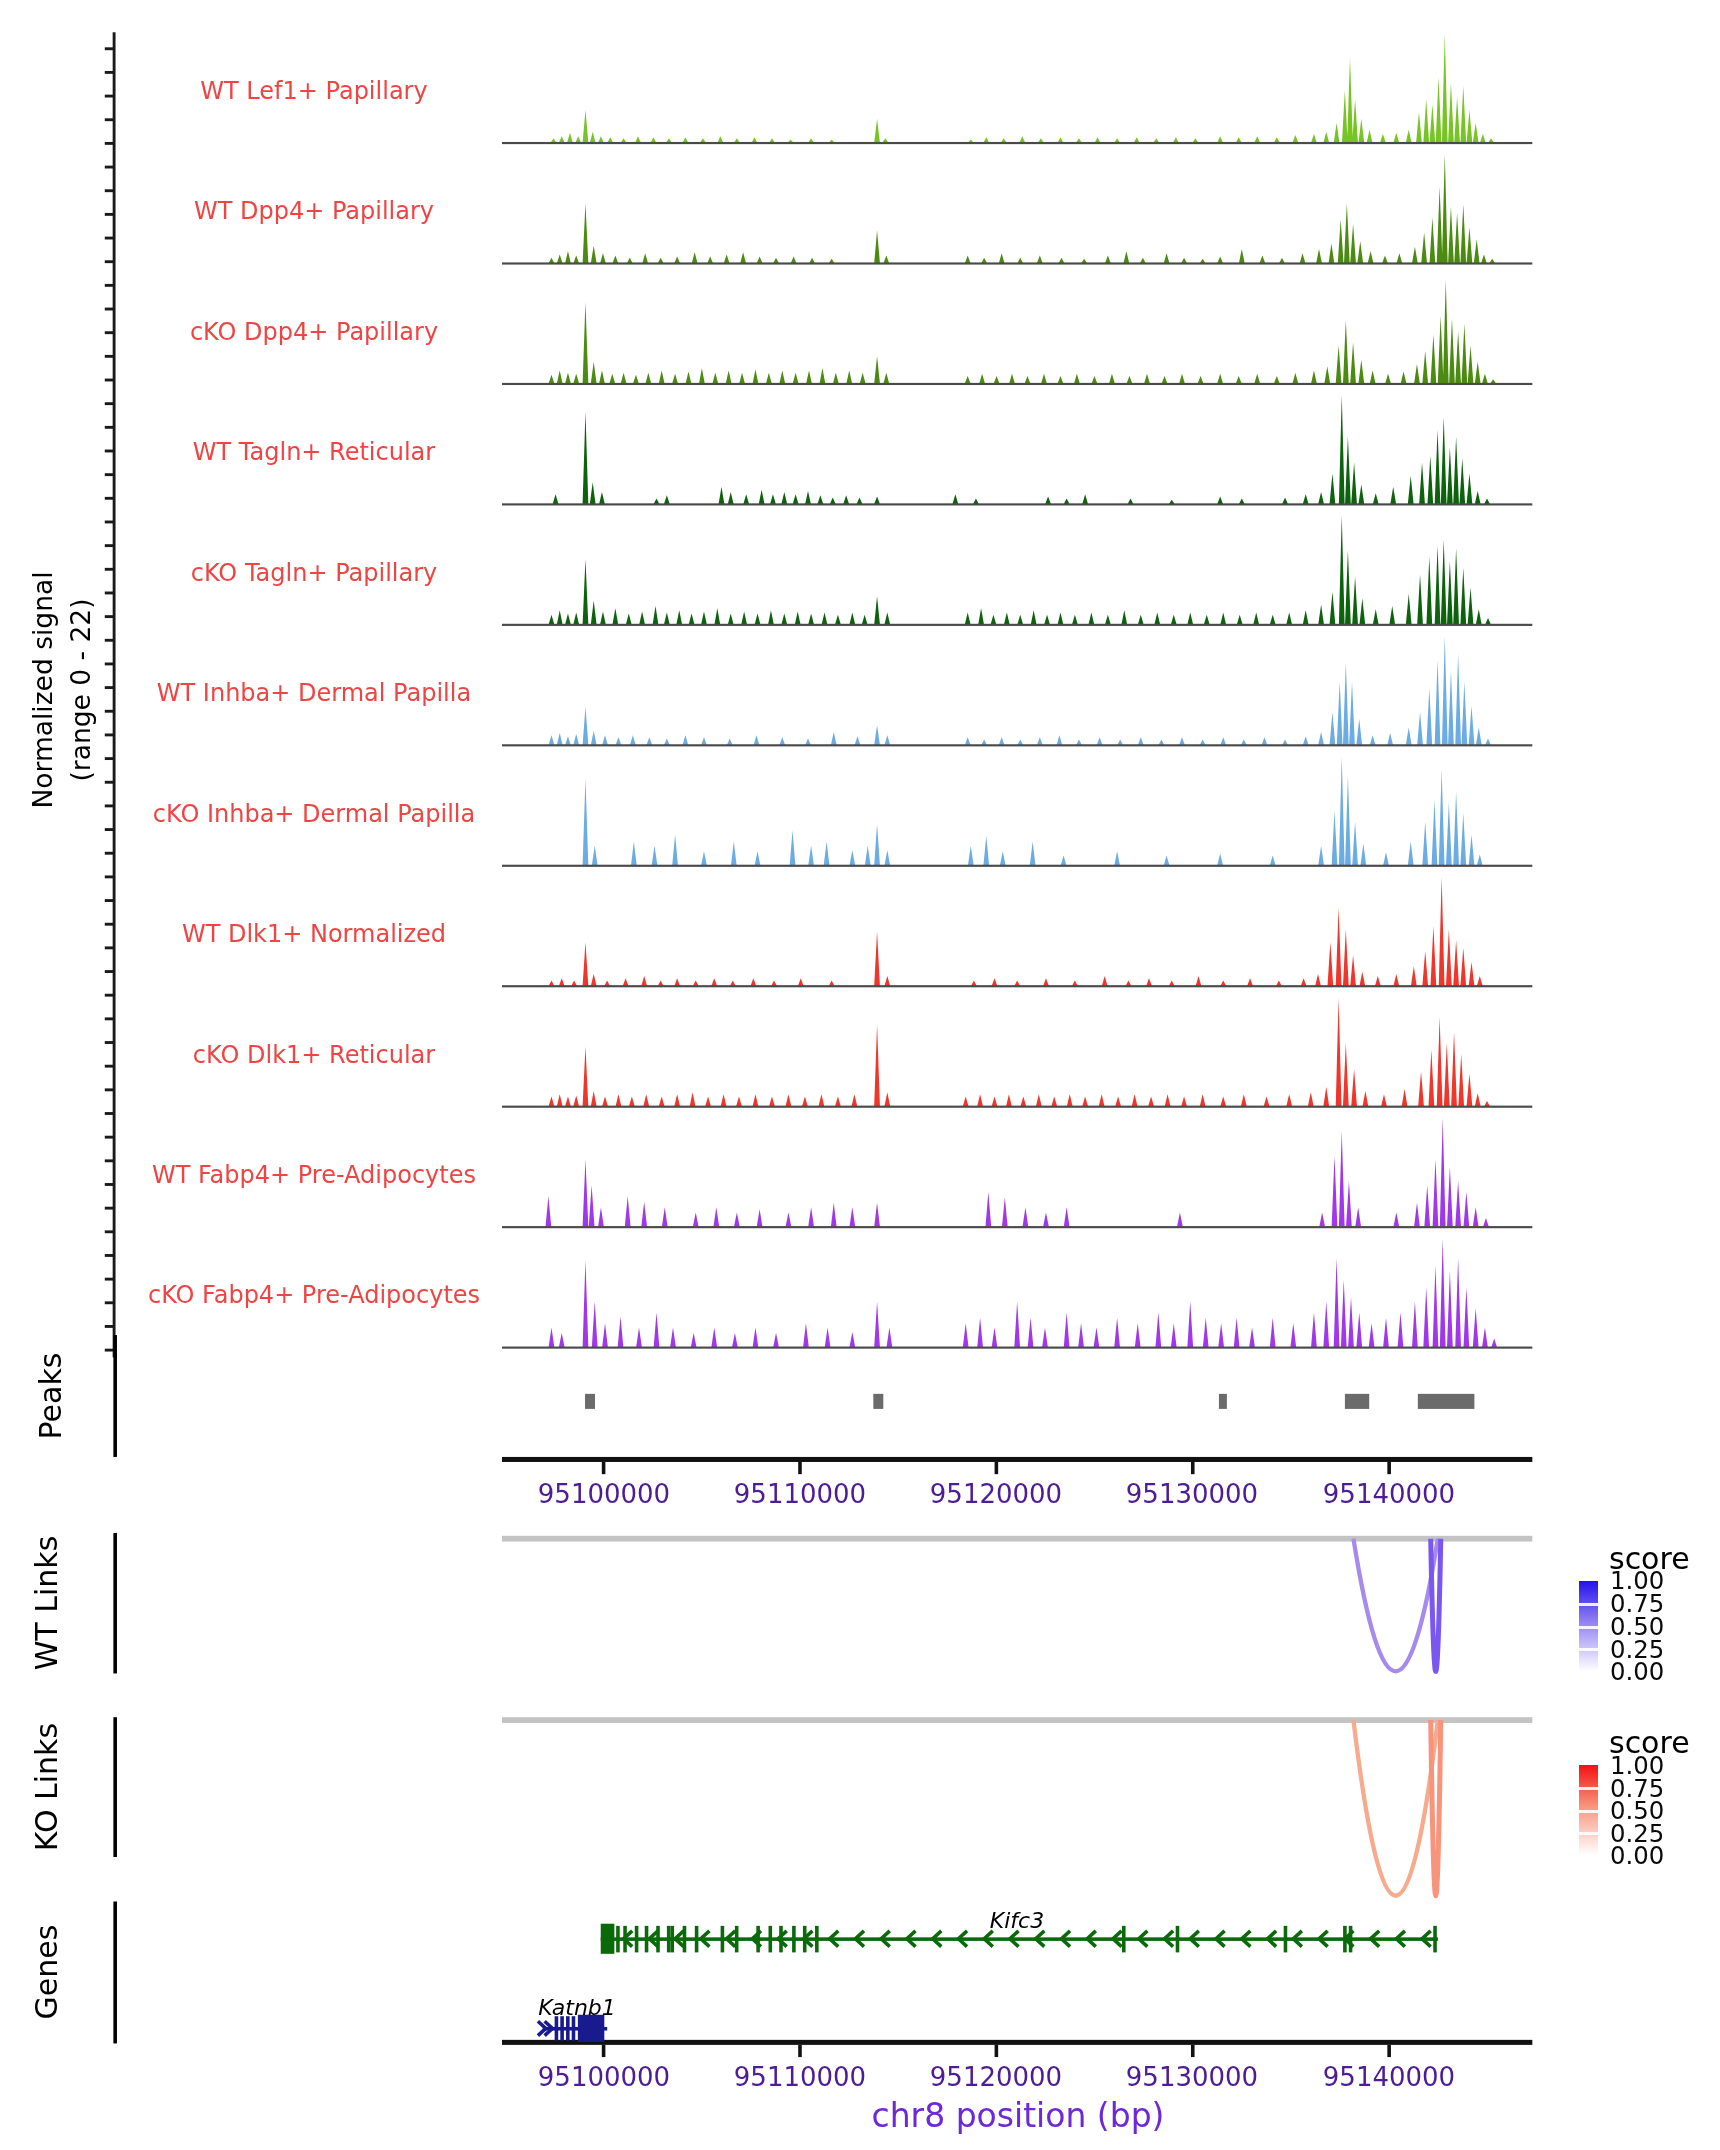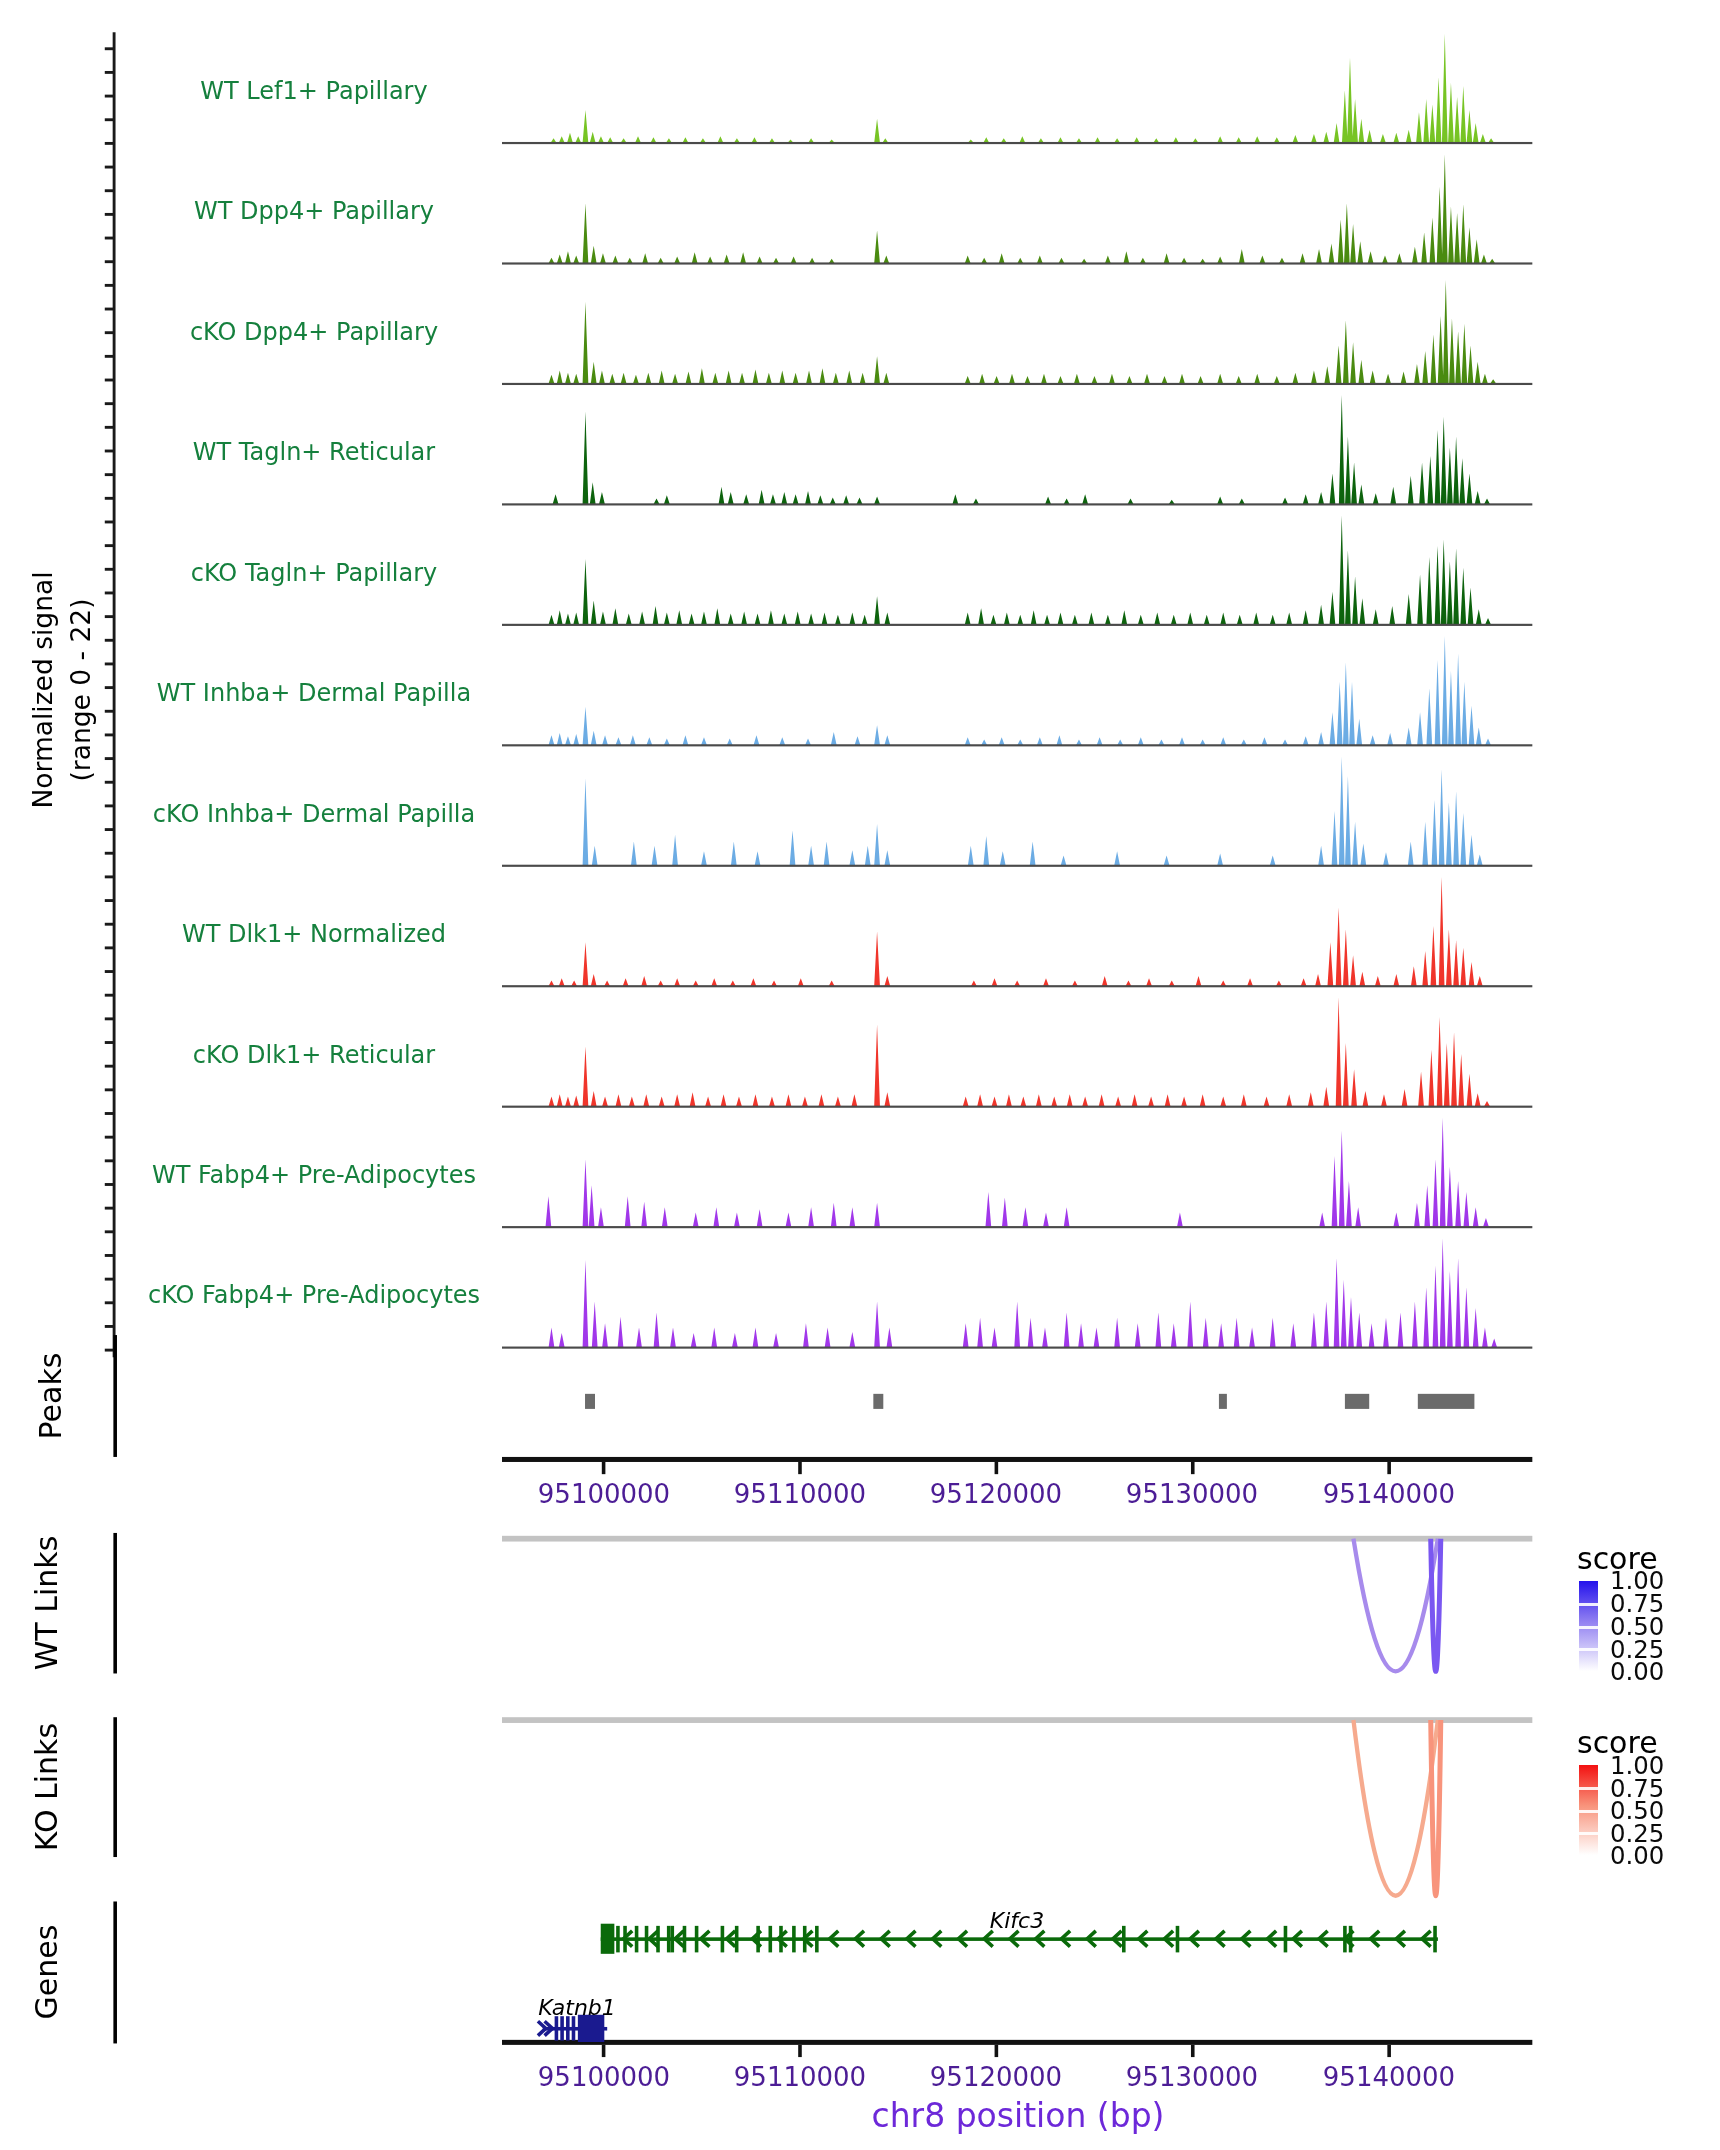--- a/index.html
+++ b/index.html
@@ -3,24 +3,24 @@
 <meta charset="utf-8">
 <style>
   html,body{margin:0;padding:0;background:#fff;}
   .fig{position:relative;width:1721px;height:2151px;background:#fff;
        font-family:"DejaVu Sans","Liberation Sans",sans-serif;color:#000;overflow:hidden;}
   .abs{position:absolute;}
   .rot{transform:translate(-50%,-50%) rotate(-90deg);white-space:nowrap;}
   .ctr{transform:translate(-50%,-50%);white-space:nowrap;}
   .ylab{font-size:26.5px;color:#000;}
   .sec-label{font-size:30px;color:#000;}
-  .track-label{font-size:24px;color:#15803d;}
+  .track-label{font-size:24px;color:#ef4444;}
   .tick-label{font-size:26px;color:#4c1d95;}
   .axis-title{font-size:33px;color:#6d28d9;}
-  .legend-title{font-size:30px;color:#000;}
+  .legend-title{font-size:30px;color:#000;margin-left:32px;}
   .legend-label{font-size:24.4px;color:#0a0a0a;}
   .gene-label{font-size:22px;color:#000;font-style:italic;}
   .legend-bar{width:18.6px;height:90px;}
   .legend-tick{position:absolute;left:0;width:18.6px;height:2.9px;background:rgba(255,255,255,0.9);}
   svg{position:absolute;left:0;top:0;}
 </style>
 </head>
 <body>
 
 <div class="fig" id="fig">

